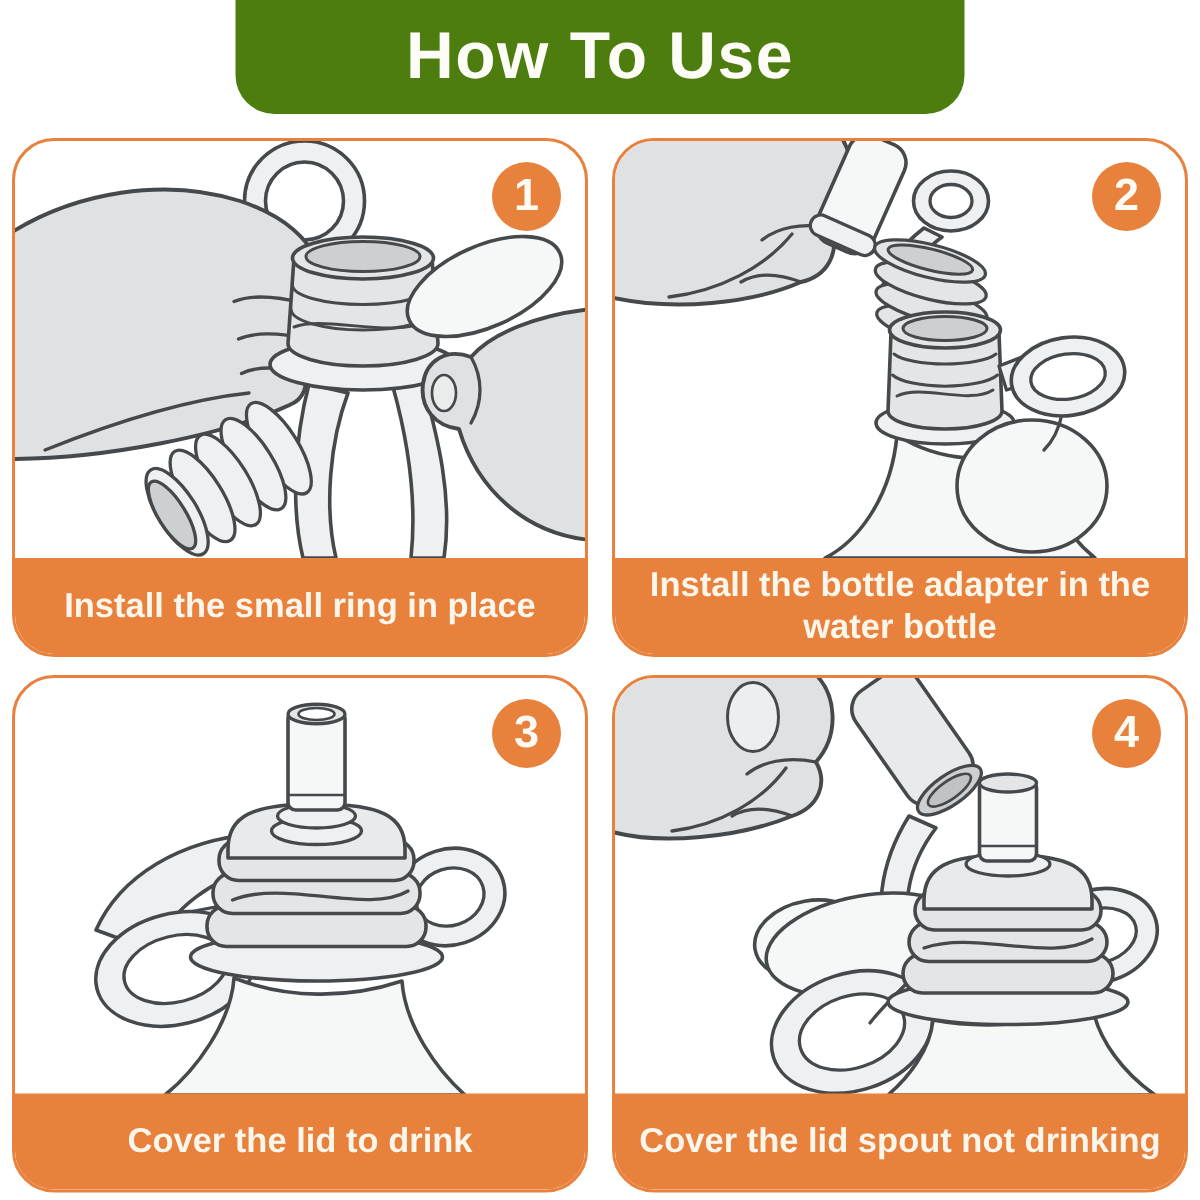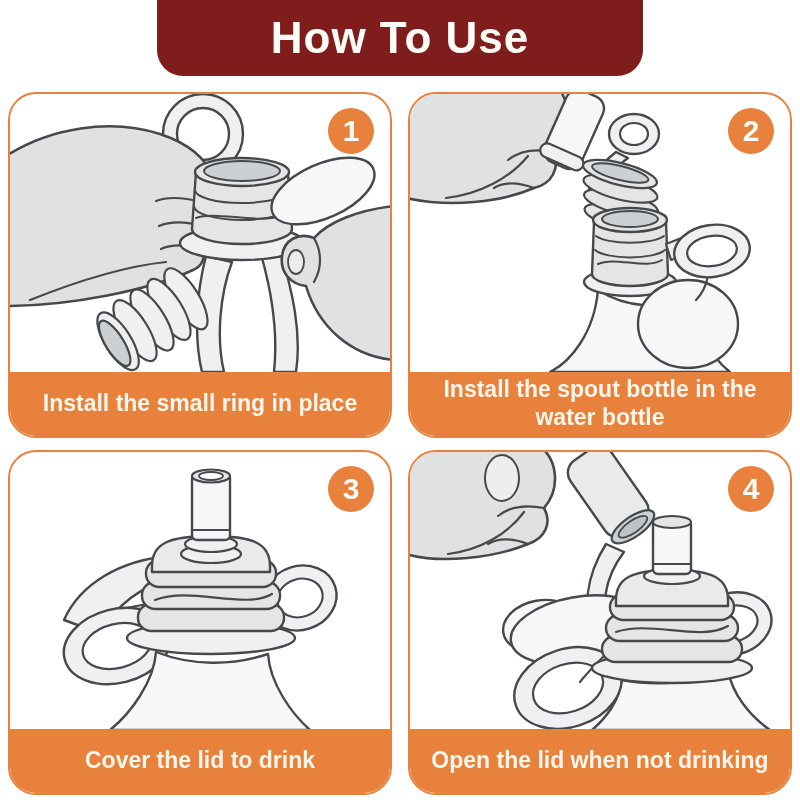--- a/index.html
+++ b/index.html
@@ -2,21 +2,21 @@
 <html><head>
 <meta charset="utf-8">
 <style>
   html,body{margin:0;padding:0;}
   body{
     width:800px;height:800px;background:#ffffff;position:relative;overflow:hidden;
     font-family:"Liberation Sans", sans-serif;
   }
   .header{
     position:absolute;left:157px;top:0;width:486px;height:76px;
-    background:#7f1d1d;border-radius:0 0 26px 26px;
+    background:#4d7c0f;border-radius:0 0 26px 26px;
     display:flex;align-items:center;justify-content:center;
   }
   .header .title{
     color:#FEFCF6;font-size:44px;font-weight:700;letter-spacing:1px;
   }
   .panel{
     position:absolute;width:384px;height:346px;background:#ffffff;
     border:2px solid #E8813C;border-radius:28px;box-sizing:border-box;overflow:hidden;
   }
   .panel.p1{left:8px;top:92px;}
@@ -137,21 +137,21 @@
 
     <g transform="rotate(-8 302 157)">
       <ellipse cx="302" cy="157" rx="38" ry="26" fill="#EFF0F1" stroke="#46494C" stroke-width="2.4"></ellipse>
       <ellipse cx="302" cy="157" rx="25" ry="15" fill="#ffffff" stroke="#46494C" stroke-width="2.2"></ellipse>
     </g>
   </svg>
   <div class="badge">
       <span>2</span>
     </div>
   <div class="caption">
-      <span>Install the spout bottle in the water bottle</span>
+      <span>Install the bottle adapter in the water bottle</span>
     </div>
 </div>
 
 <div class="panel p3">
   <svg class="illus" viewBox="0 0 380 278" xmlns="http://www.w3.org/2000/svg" fill="none" stroke-linecap="round" stroke-linejoin="round">
 
     <g transform="rotate(-18 290 146)">
       <ellipse cx="290" cy="146" rx="37" ry="32" fill="#EFF0F1" stroke="#46494C" stroke-width="2.4"></ellipse>
       <ellipse cx="290" cy="146" rx="23" ry="19" fill="#ffffff" stroke="#46494C" stroke-width="2.2"></ellipse>
     </g>
@@ -238,15 +238,15 @@
 
     <ellipse cx="262" cy="124" rx="28" ry="8" fill="#EFF0F1" stroke="#46494C" stroke-width="2.2"></ellipse>
     <rect x="243" y="68" width="38" height="54" rx="5" fill="#F6F7F7" stroke="#46494C" stroke-width="2.4"></rect>
     <ellipse cx="262" cy="70" rx="19" ry="6" fill="#E4E5E6" stroke="#46494C" stroke-width="2.2"></ellipse>
     <path d="M244,112 L280,112" stroke="#46494C" stroke-width="1.8"></path>
   </svg>
   <div class="badge">
       <span>4</span>
     </div>
   <div class="caption">
-      <span>Open the lid when not drinking</span>
+      <span>Cover the lid spout not drinking</span>
     </div>
 </div>
 
 </body></html>

